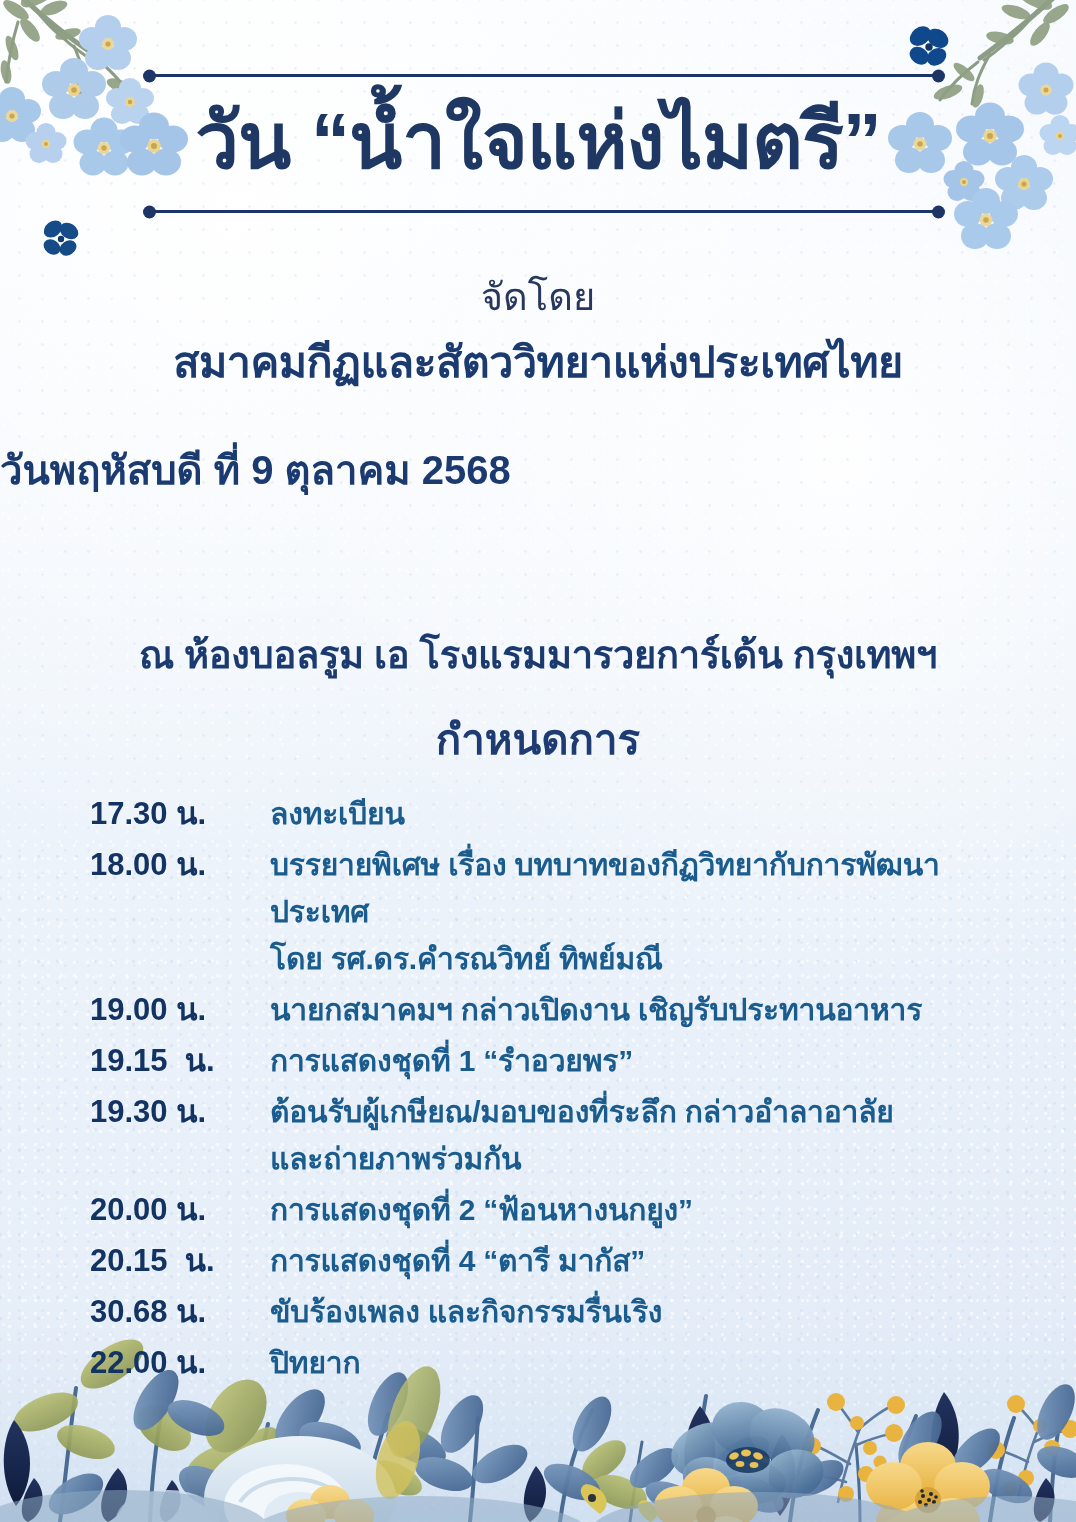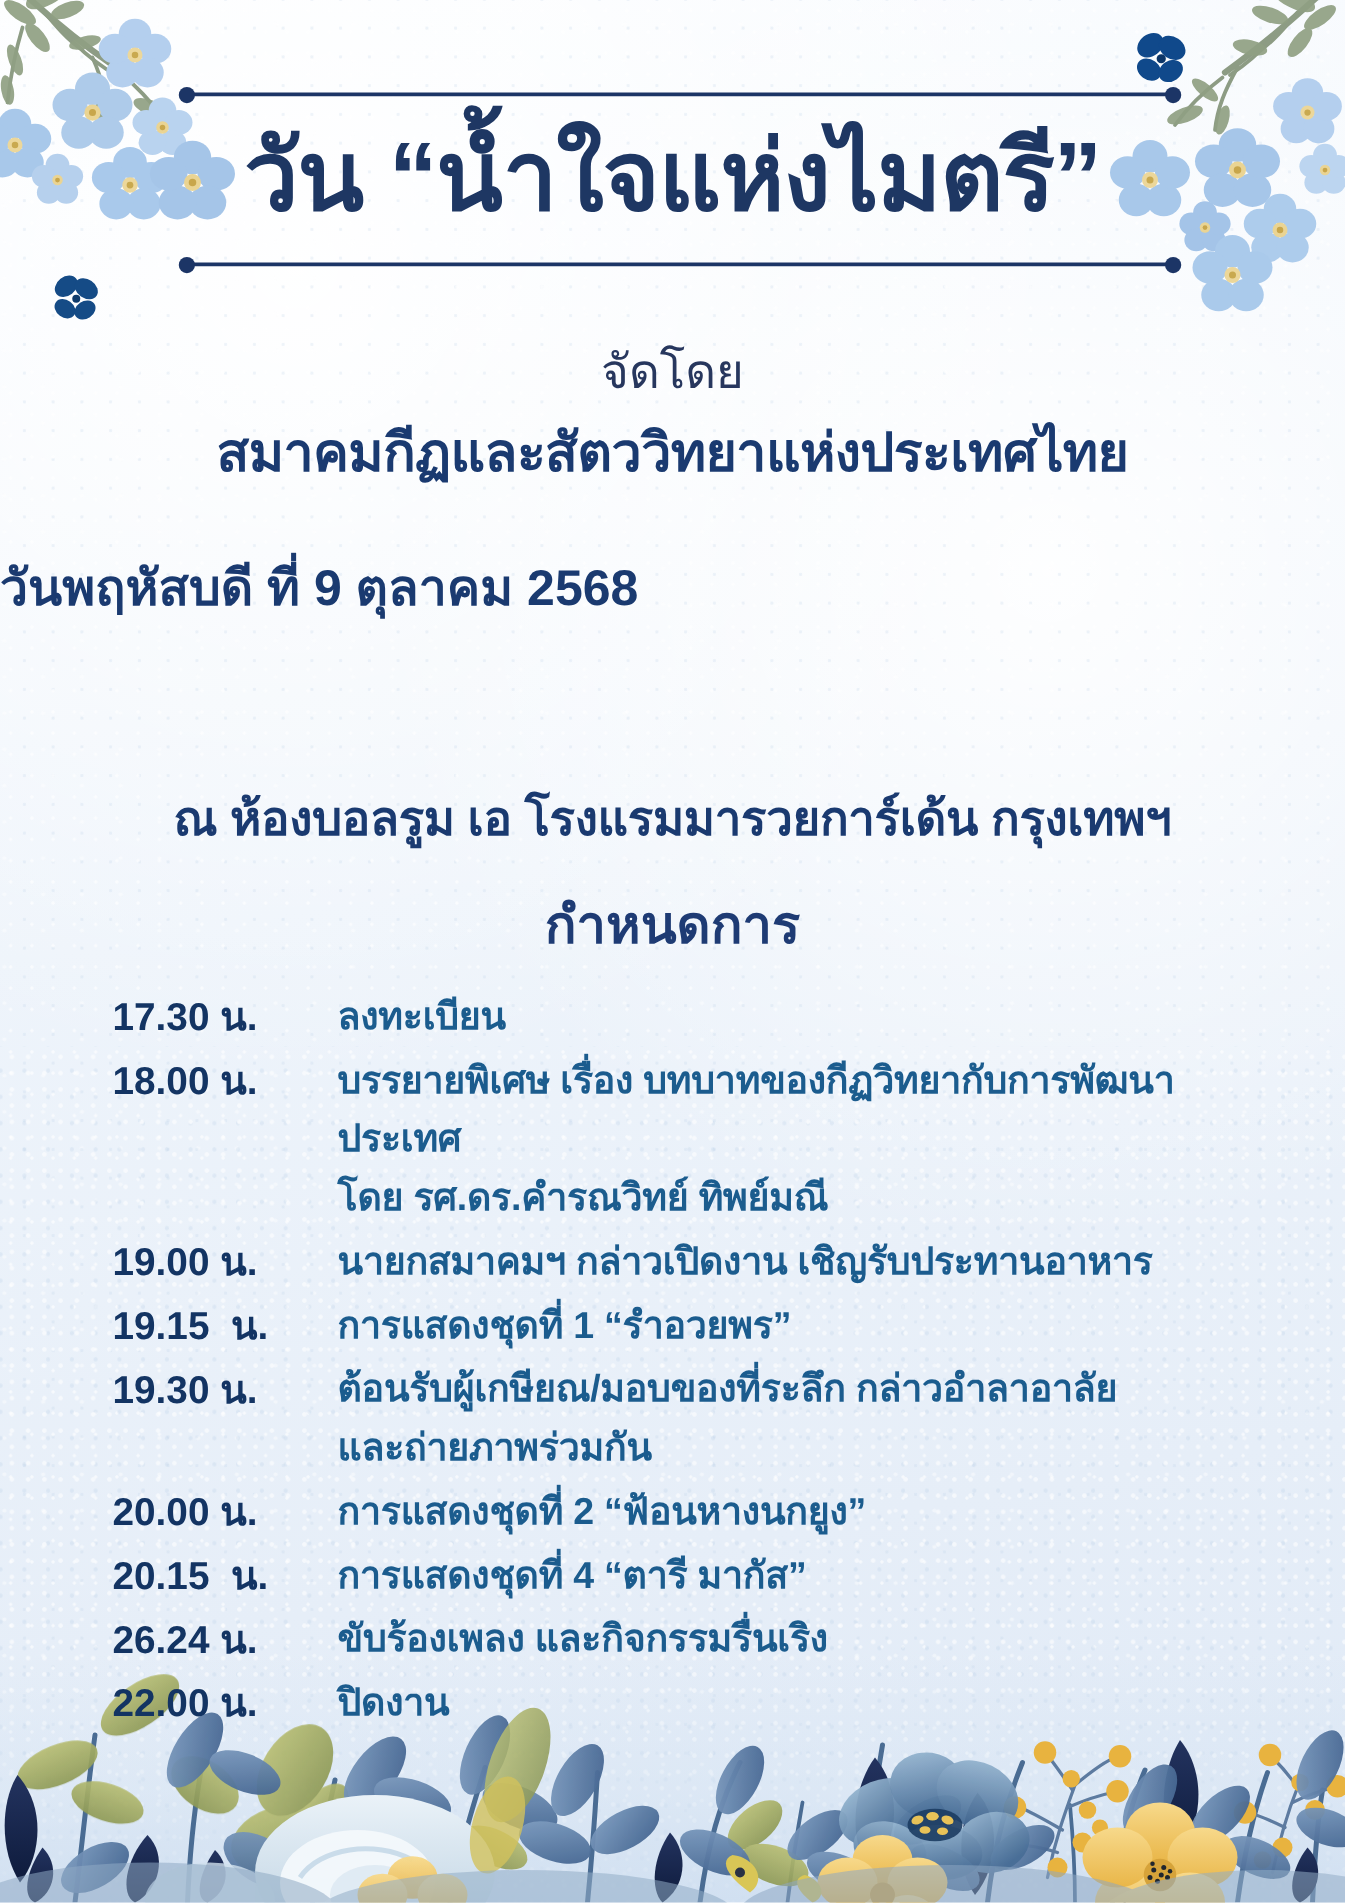--- a/index.html
+++ b/index.html
@@ -419,29 +419,29 @@
             <div class="sched-line">การแสดงชุดที่ 2 “ฟ้อนหางนกยูง”</div>
           </div>
         </div>
         <div class="sched-row">
           <div class="sched-time">20.15  น.</div>
           <div class="sched-desc">
             <div class="sched-line">การแสดงชุดที่ 4 “ตารี มากัส”</div>
           </div>
         </div>
         <div class="sched-row">
-          <div class="sched-time">26.24 น.</div>
+          <div class="sched-time">30.68 น.</div>
           <div class="sched-desc">
             <div class="sched-line">ขับร้องเพลง และกิจกรรมรื่นเริง</div>
           </div>
         </div>
         <div class="sched-row">
           <div class="sched-time">22.00 น.</div>
           <div class="sched-desc">
-            <div class="sched-line">ปิดงาน</div>
+            <div class="sched-line">ปิทยาก</div>
           </div>
         </div>
       </div>
   </div>
 
   <div id="bottom-haze"></div>
   <svg id="bottom-border" viewBox="0 0 1076 230" preserveAspectRatio="none">
     <defs>
       <linearGradient id="lgOlive" x1="0" y1="0" x2="0" y2="1">
         <stop offset="0%" stop-color="#b7bd72"></stop>

